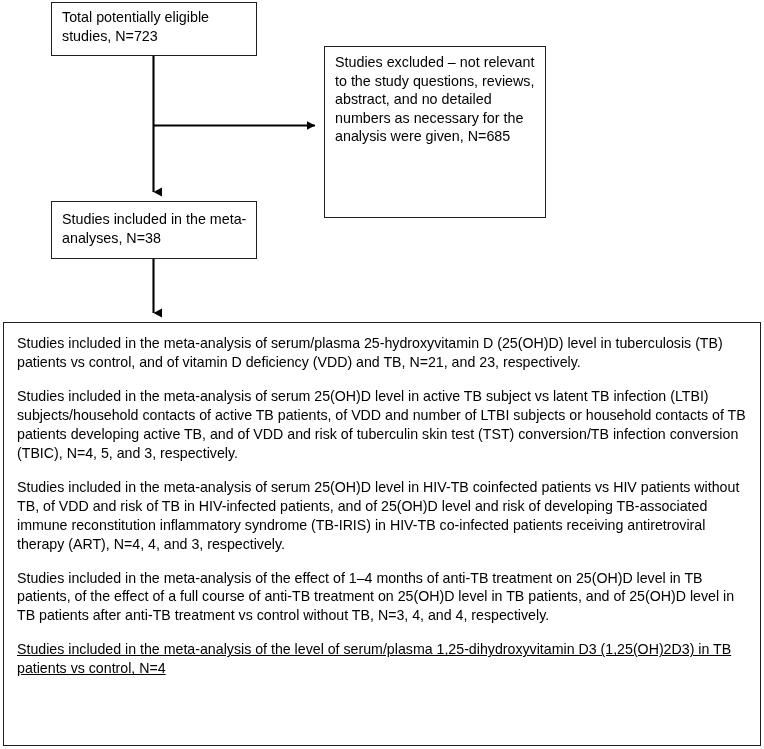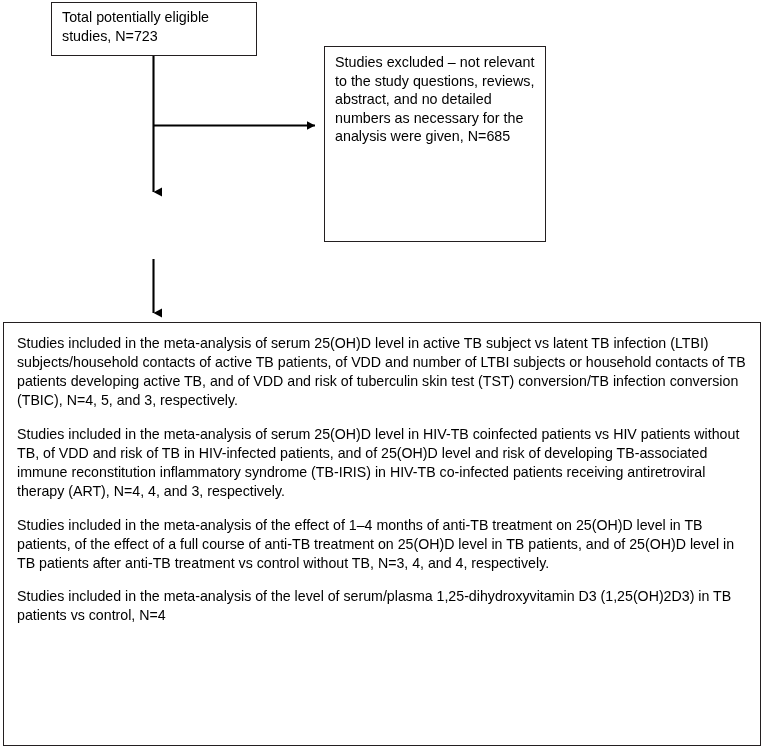--- a/index.html
+++ b/index.html
@@ -42,21 +42,21 @@
     height: 54px;
     font-size: 14.3px;
     padding-top: 5px;
   }
 
   
   #box-excluded {
     left: 324px;
     top: 46px;
     width: 222px;
-    height: 196px;
+    height: 172px;
     font-size: 14.3px;
     padding-top: 6px;
     padding-right: 8px;
   }
 
   
   #box-included {
     left: 51px;
     top: 201px;
     width: 206px;
@@ -73,20 +73,21 @@
     height: 424px;
     font-size: 14.2px;
     padding: 11px 14px 10px 13px;
     line-height: 1.335;
   }
   #box-detail p {
     margin: 0 0 15px 0;
   }
   #box-detail p:last-child {
     margin-bottom: 0;
+    text-decoration: underline;
   }
 
   
   #connectors {
     position: absolute;
     left: 0;
     top: 0;
     width: 764px;
     height: 749px;
     pointer-events: none;
@@ -121,21 +122,25 @@
   </svg>
 
   <div class="node" id="box-total">
     <span>Total potentially eligible studies, N=723</span>
   </div>
 
   <div class="node" id="box-excluded">
     <span>Studies excluded – not relevant to the study questions, reviews, abstract, and no detailed numbers as necessary for the analysis were given, N=685</span>
   </div>
 
+  <div class="node" id="box-included">
+    <span>Studies included in the meta-analyses, N=38</span>
+  </div>
 
   <div class="node" id="box-detail">
+    <p>Studies included in the meta-analysis of serum/plasma 25-hydroxyvitamin D (25(OH)D) level in tuberculosis (TB) patients vs control, and of vitamin D deficiency (VDD) and TB, N=21, and 23, respectively.</p>
     <p>Studies included in the meta-analysis of serum 25(OH)D level in active TB subject vs latent TB infection (LTBI) subjects/household contacts of active TB patients, of VDD and number of LTBI subjects or household contacts of TB patients developing active TB, and of VDD and risk of tuberculin skin test (TST) conversion/TB infection conversion (TBIC), N=4, 5, and 3, respectively.</p>
     <p>Studies included in the meta-analysis of serum 25(OH)D level in HIV-TB coinfected patients vs HIV patients without TB, of VDD and risk of TB in HIV-infected patients, and of 25(OH)D level and risk of developing TB-associated immune reconstitution inflammatory syndrome (TB-IRIS) in HIV-TB co-infected patients receiving antiretroviral therapy (ART), N=4, 4, and 3, respectively.</p>
     <p>Studies included in the meta-analysis of the effect of 1–4 months of anti-TB treatment on 25(OH)D level in TB patients, of the effect of a full course of anti-TB treatment on 25(OH)D level in TB patients, and of 25(OH)D level in TB patients after anti-TB treatment vs control without TB, N=3, 4, and 4, respectively.</p>
     <p>Studies included in the meta-analysis of the level of serum/plasma 1,25-dihydroxyvitamin D3 (1,25(OH)2D3) in TB patients vs control, N=4</p>
   </div>
 
 </div>
 
 </body></html>

